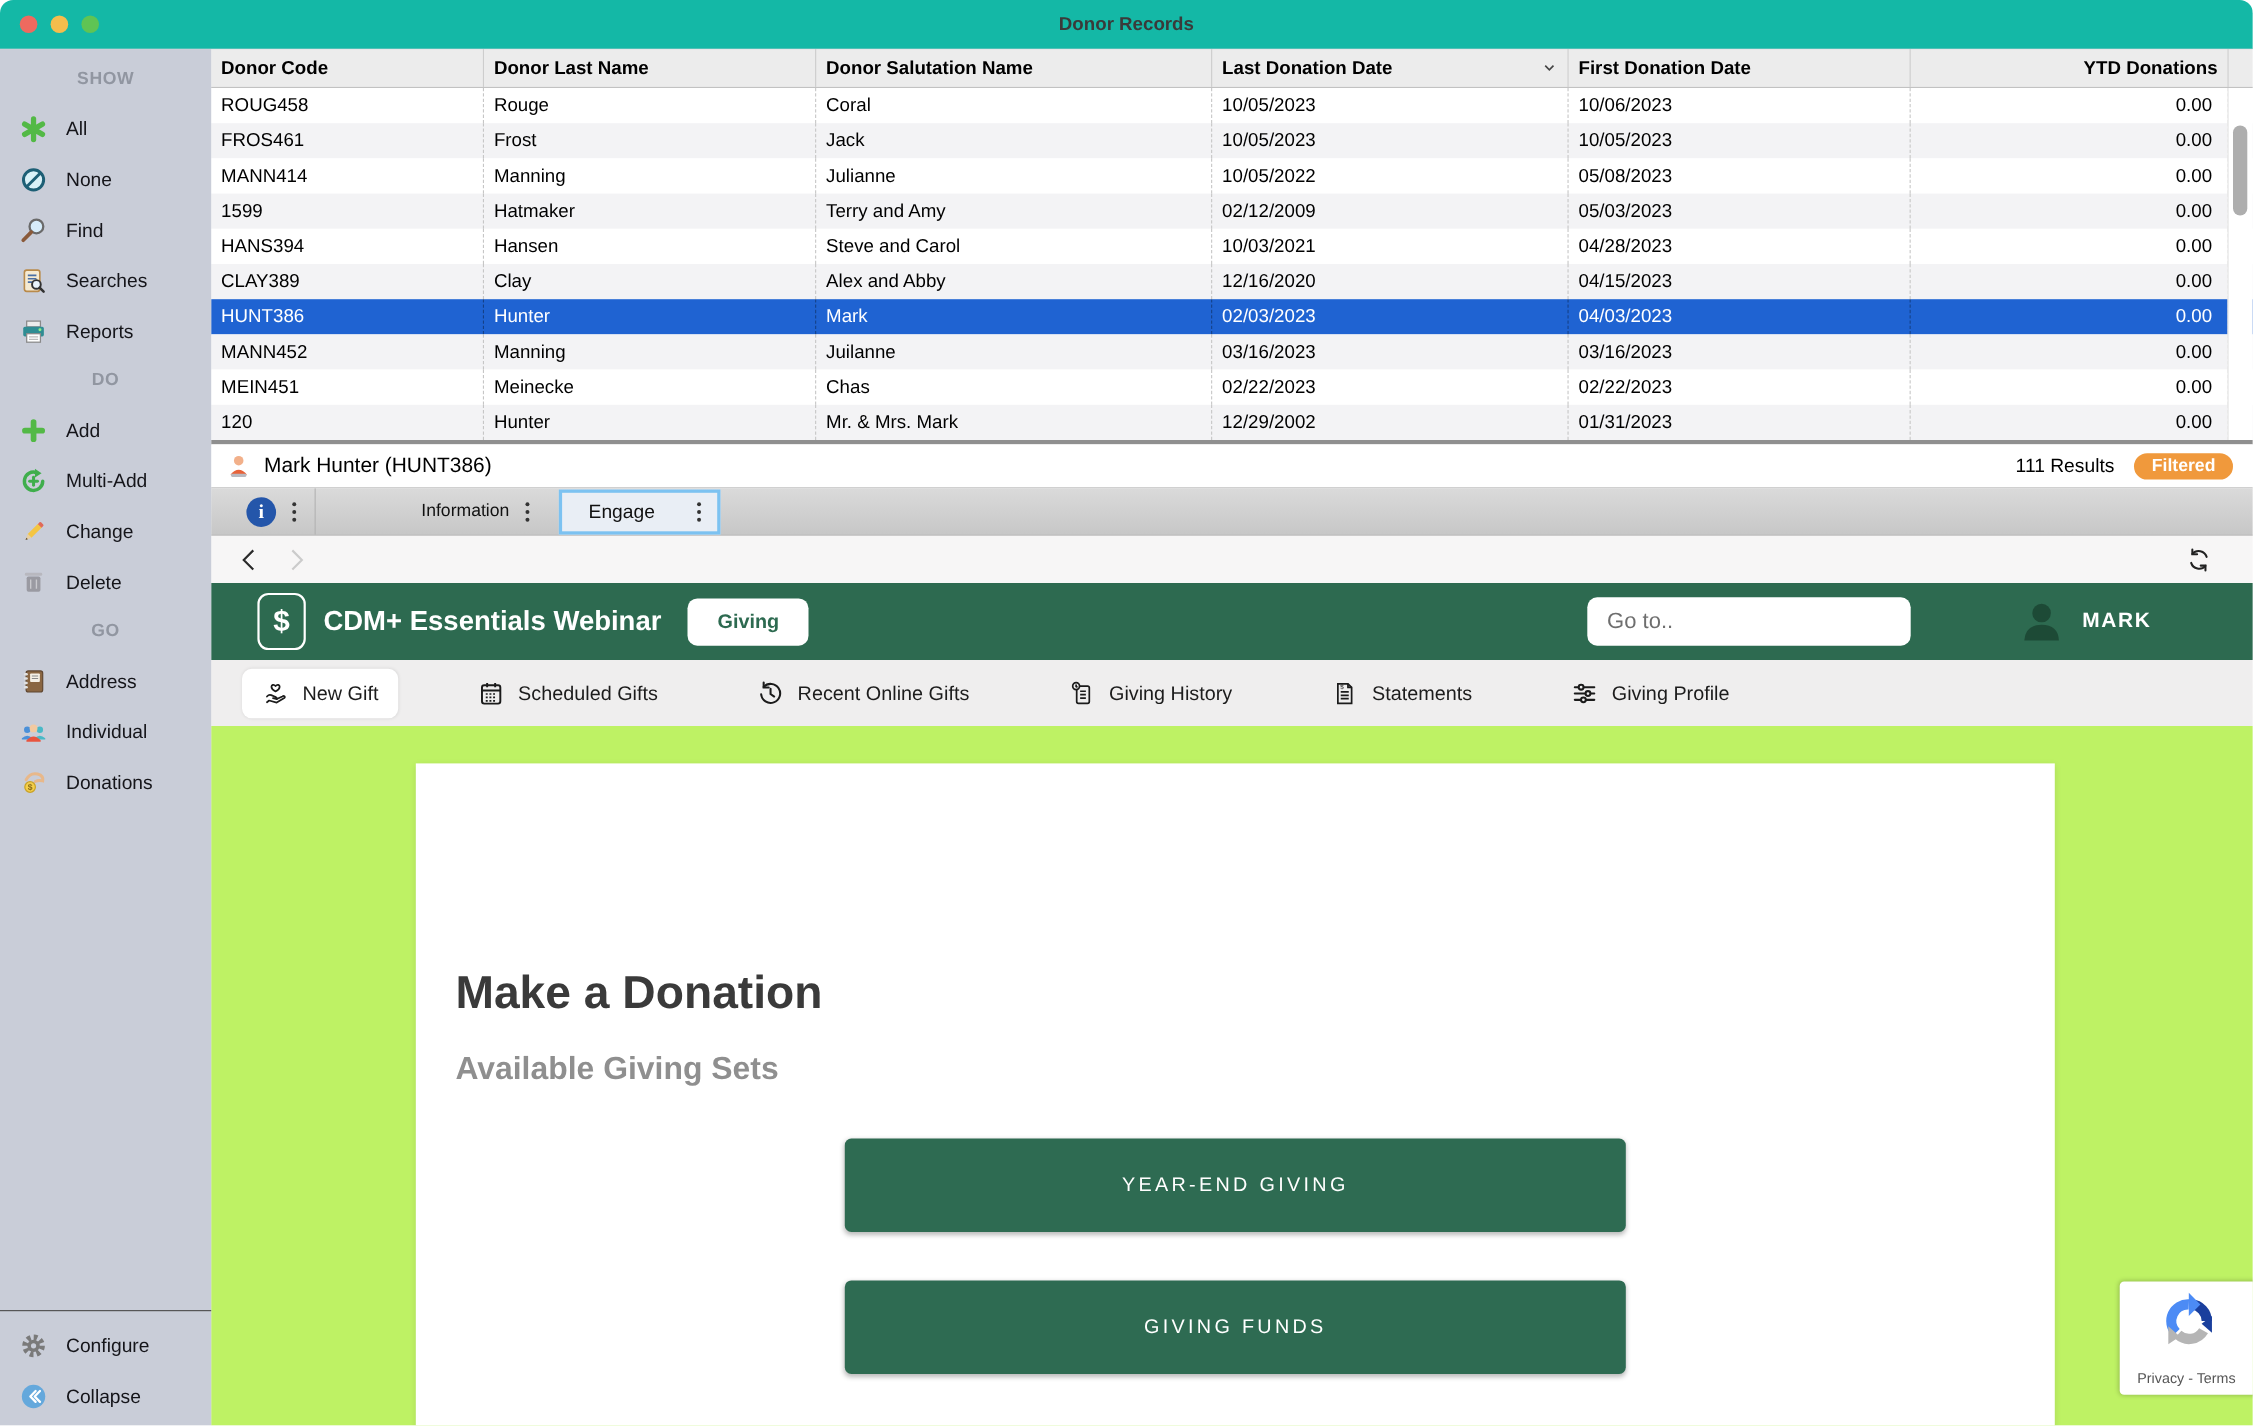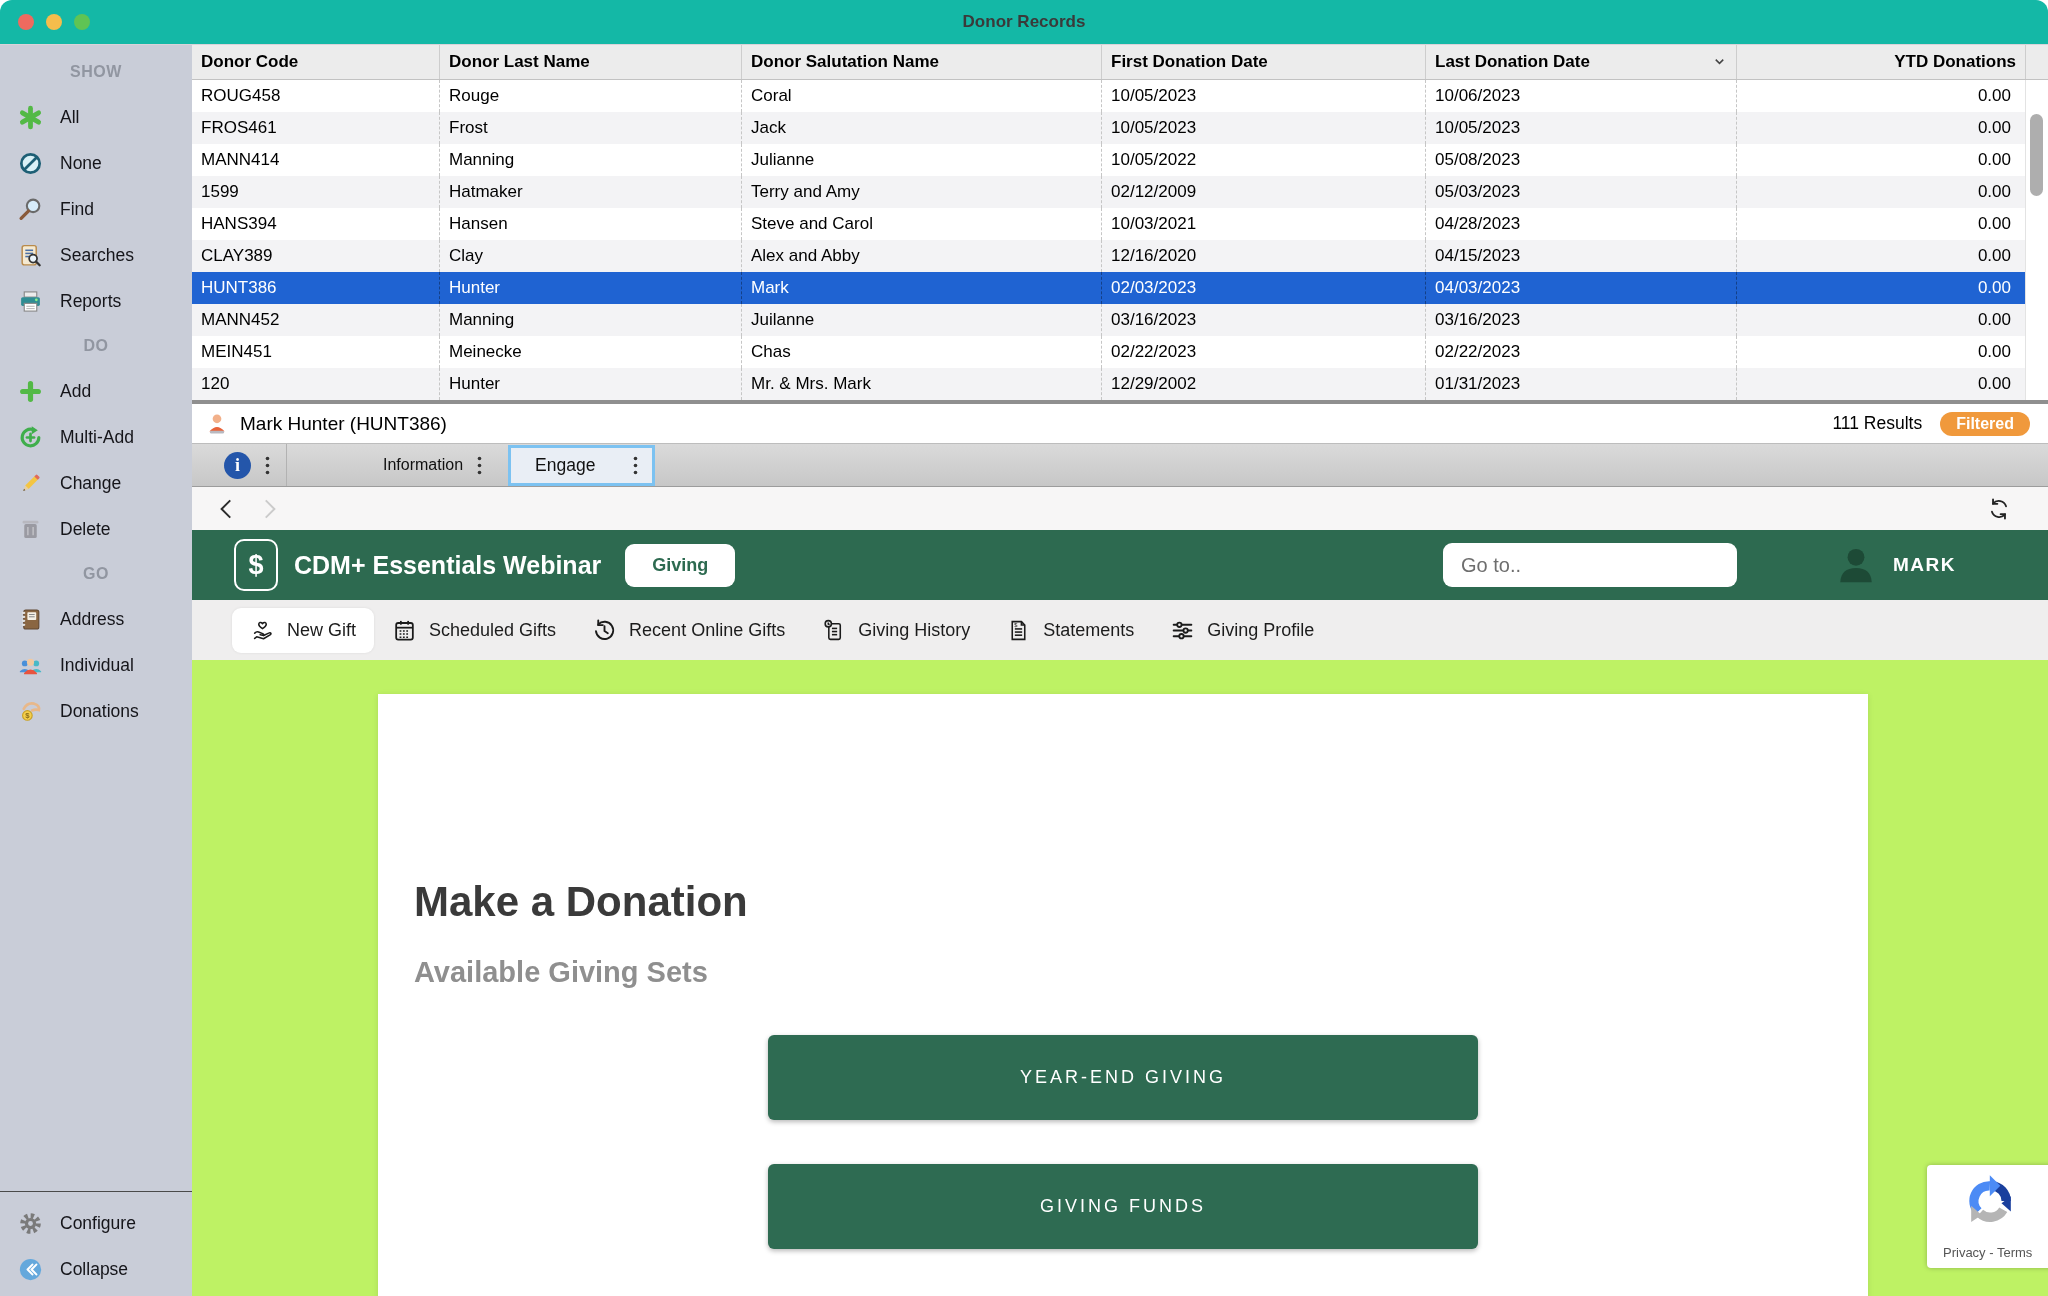--- a/index.html
+++ b/index.html
@@ -90,21 +90,21 @@
     padding:11px 27px;border-radius:9px;border:none;font-family:inherit;cursor:pointer}
   .goto{margin-left:auto;width:258px;height:44px;border-radius:9px;border:none;padding:0 18px;
     font-size:20px;color:#7f1d1d;font-family:inherit;background:#fff}
   .goto::placeholder{color:#6e6e6e}
   .avatar{margin-left:96px;display:flex}
   .avatar svg{width:46px;height:46px;display:block}
   .uname{margin-left:14px;margin-right:50px;color:#fff;font-weight:bold;font-size:19px;letter-spacing:1.5px}
 
   
   .etabs{position:absolute;left:192px;right:0;top:600px;height:60px;background:#efeeee;
-    display:flex;align-items:center;padding-left:40px;box-sizing:border-box}
+    display:flex;align-items:center;padding-left:28px;gap:54px;box-sizing:border-box}
   .etab{display:flex;align-items:center;gap:12px;font-size:18px;color:#1c1c1c;padding:10px 18px;
     border-radius:9px;cursor:pointer;white-space:nowrap}
   .etab.sel{background:#fff;box-shadow:0 0 3px rgba(0,0,0,.08)}
   .etab-ic{display:flex}
   .etab-ic svg{width:25px;height:25px;display:block}
 
   
   .content{position:absolute;left:192px;right:0;top:660px;bottom:0;background:#bef264;overflow:hidden}
   .card{position:absolute;left:186px;top:34px;width:1490px;height:700px;background:#fff;
     box-shadow:0 1px 6px rgba(0,0,0,.10)}
@@ -317,29 +317,29 @@
       <div class="th">
         <span>Donor Code</span>
       </div>
       <div class="th">
         <span>Donor Last Name</span>
       </div>
       <div class="th">
         <span>Donor Salutation Name</span>
       </div>
       <div class="th">
-        <span>First Donation Date</span>
-      </div>
-      <div class="th">
         <span>Last Donation Date</span>
         <span class="sorticon">
           <svg width="15" height="15" viewBox="0 0 16 16" fill="none" stroke="#444" stroke-width="1.6">
             <path d="M4 6 L8 10 L12 6"></path>
           </svg>
         </span>
+      </div>
+      <div class="th">
+        <span>First Donation Date</span>
       </div>
       <div class="th right">
         <span>YTD Donations</span>
       </div>
     </div>
   <div class="tbody">
       <div class="tr">
         <div class="td">ROUG458</div>
         <div class="td">Rouge</div>
         <div class="td">Coral</div>

